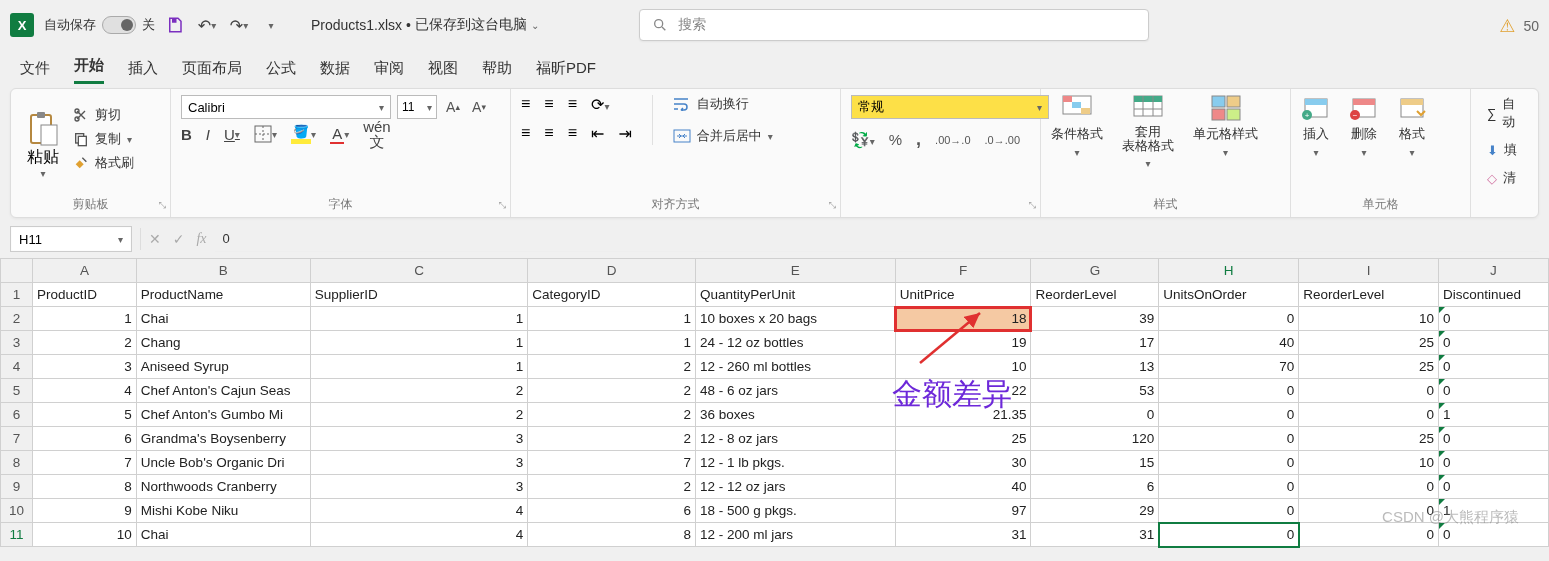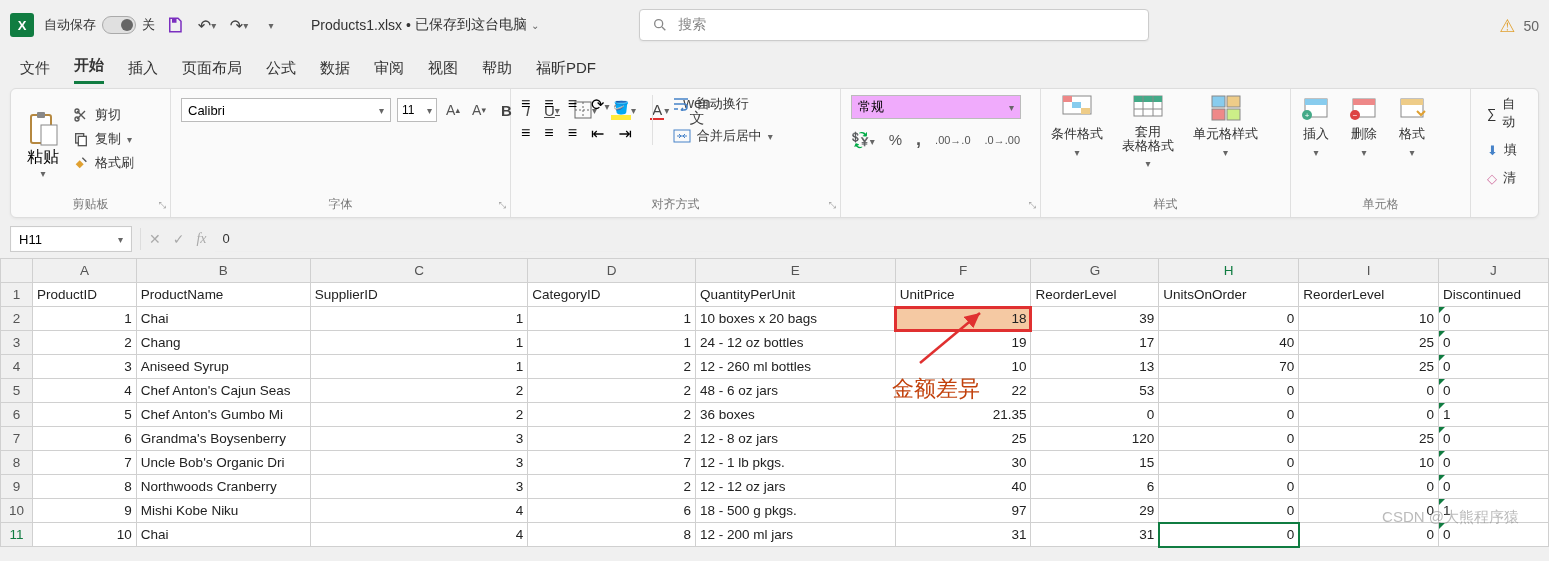--- a/index.html
+++ b/index.html
@@ -35,41 +35,41 @@
 
 
 .clipboard-main { display: flex; gap: 8px; height: 88px; }
 .paste-btn { display: flex; flex-direction: column; align-items: center; justify-content: flex-end; padding: 4px 6px; cursor: pointer; text-align: center; }
 .paste-icon { width: 32px; height: 36px; }
 .clip-stack { display: flex; flex-direction: column; gap: 6px; justify-content: center; }
 .clip-item { display: flex; align-items: center; gap: 6px; font-size: 13px; color: #333; }
 .clip-item svg { width: 16px; height: 16px; }
 
 
-.font-main { display: flex; flex-direction: row; gap: 12px; }
+.font-main { display: flex; flex-direction: column; gap: 0; }
 .font-row1 { display: flex; gap: 6px; align-items: center; }
 .font-sel { width: 210px; height: 24px; border: 1px solid #bbb; font-size: 13px; padding: 0 6px; background: #fff; display: flex; align-items: center; justify-content: space-between; }
 .size-sel { width: 40px; height: 24px; border: 1px solid #bbb; font-size: 12px; padding: 0 4px; background: #fff; display: flex; align-items: center; justify-content: space-between; }
 .font-btn { width: 20px; height: 20px; display: flex; align-items: center; justify-content: center; color: #555; font-size: 14px; }
 .font-row2 { display: flex; gap: 14px; align-items: center; font-size: 15px; color: #444;}
 .font-row2 span { display: flex; align-items: center; }
 .underline-a { border-bottom: 2px solid #e03030; padding: 0 2px; }
 .fill-a { border-bottom: 5px solid #ffeb3b; padding: 0 2px; font-size: 13px;}
 
 
 .align-main { display: flex; gap: 20px; }
 .align-grid { display: flex; flex-direction: column; gap: 10px; }
 .align-row { display: flex; gap: 14px; }
 .wrap-stack { display: flex; flex-direction: column; gap: 14px; justify-content: center; }
 .wrap-item { display: flex; align-items: center; gap: 6px; font-size: 13px; color: #333; }
 .wrap-item svg { width: 18px; height: 14px; }
 
 
 .num-main { display: flex; flex-direction: column; gap: 10px; }
-.num-sel { width: 170px; height: 24px; border: 1px solid #bbb; font-size: 13px; padding: 0 6px; background: #f0abfc; display: flex; align-items: center; justify-content: space-between; }
+.num-sel { width: 198px; height: 24px; border: 1px solid #bbb; font-size: 13px; padding: 0 6px; background: #fde047; display: flex; align-items: center; justify-content: space-between; }
 .num-row { display: flex; gap: 14px; align-items: center; font-size: 15px; color: #555; }
 
 
 .styles-main { display: flex; gap: 19px; }
 .style-item { display: flex; flex-direction: column; align-items: center; font-size: 13px; color: #333; gap: 4px; cursor: pointer; }
 .style-item svg, .style-item .s-icon { width: 30px; height: 26px; }
 
 
 .cells-main { display: flex; gap: 18px; }
 
@@ -99,21 +99,21 @@
 .col-A { width: 104px; } .col-B { width: 174px; } .col-C { width: 218px; }
 .col-D { width: 168px; } .col-E { width: 200px; } .col-F { width: 136px; }
 .col-G { width: 128px; } .col-H { width: 140px; } .col-I { width: 140px; } .col-J { width: 110px; }
 .highlight-cell { background: #f5c9a3 !important; outline: 3px solid #e03030; outline-offset: -2px; }
 .active-col { color: #107c41 !important; font-weight: 500; }
 .sel-cell { outline: 2px solid #107c41; outline-offset: -1px; }
 .greenflag { position: relative; }
 .greenflag::before { content: ""; position: absolute; left: 0; top: 0; border-top: 6px solid #107c41; border-right: 6px solid transparent; }
 
 .annot-line { position: absolute; pointer-events: none; }
-.annot-text { position: absolute; color: #c2410c; font-size: 22px; font-weight: 500; pointer-events: none; }
+.annot-text { position: absolute; color: #6d28d9; font-size: 30px; font-weight: 500; pointer-events: none; }
 .watermark { position: absolute; right: 30px; bottom: 20px; color: rgba(120,120,120,0.5); font-size: 15px; pointer-events: none; }
 </style>
 </head>
 <body>
 
 <div class="title-bar">
   <div class="app-icon">
     <svg viewBox="0 0 24 24" fill="white">
         <rect x="3" y="3" width="18" height="18" rx="2" fill="#107c41"></rect>
         <text x="12" y="17" text-anchor="middle" font-size="13" fill="white" font-weight="bold">X</text>

